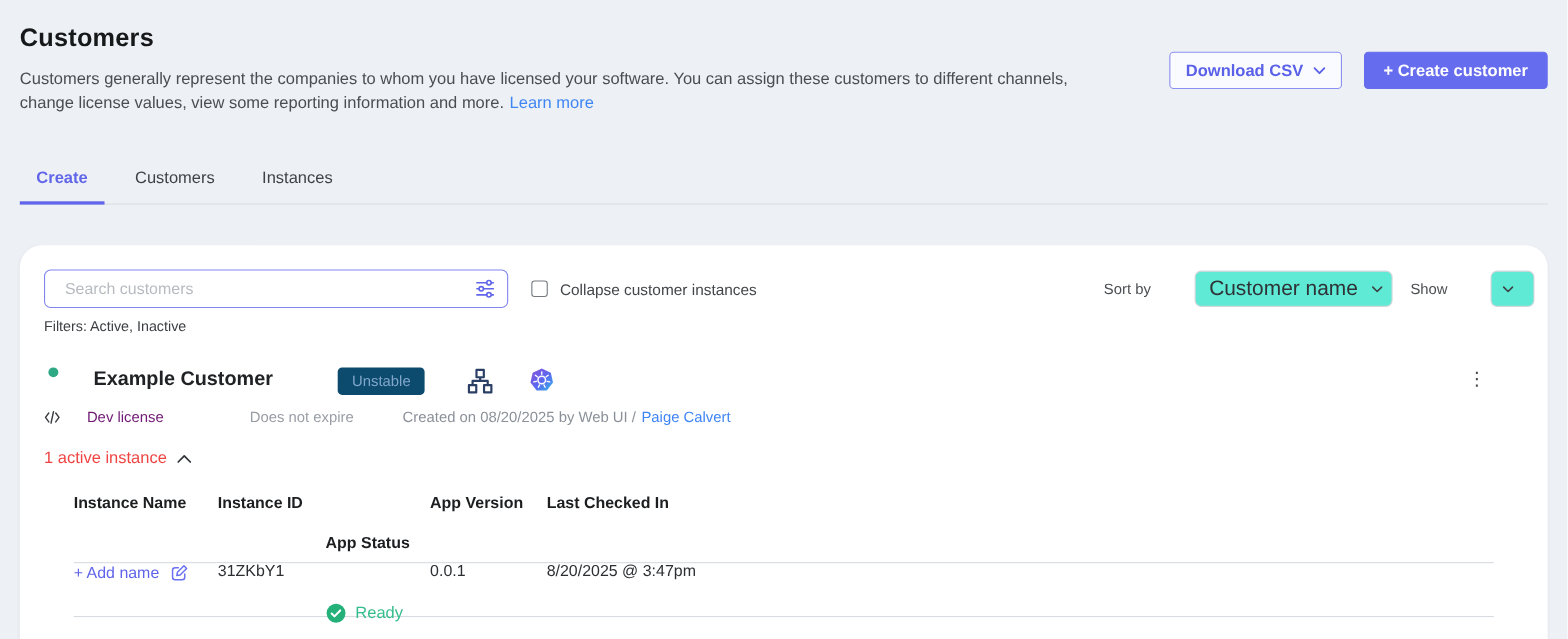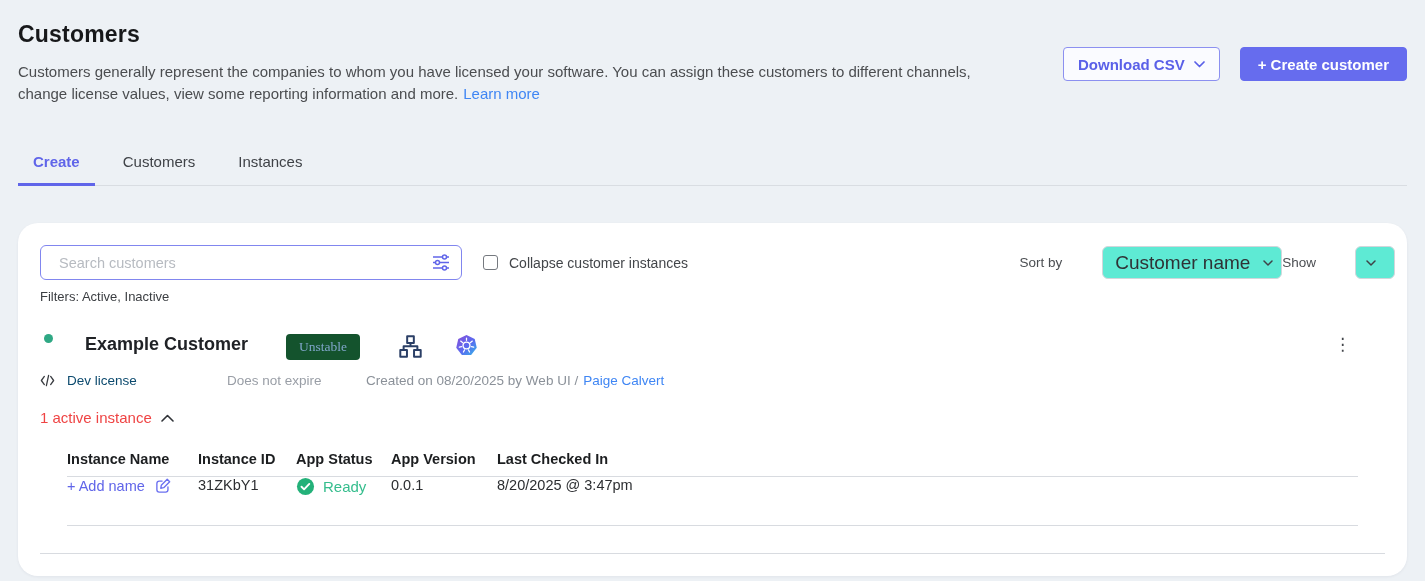--- a/index.html
+++ b/index.html
@@ -48,49 +48,49 @@
                        border: 1.5px solid #75797f; border-radius: 3px; background: #fff; cursor: pointer; }
   .sort-controls { margin-left: auto; display: flex; align-items: center; }
   .ctl-label { font-size: 13.5px; color: #4b4e52; }
   .select-wrap { position: relative; display: inline-flex; align-items: center; }
   .select-wrap select { appearance: none; -webkit-appearance: none; height: 33px;
                         border: 1px solid #d2d6db; border-radius: 6px; background: #5eead4;
                         padding: 0 26px 0 12px; font-size: 19px; color: #2f3236;
                         font-family: inherit; cursor: pointer; outline: none; width: 100%; margin-left: 28px; }
   .select-chevron { position: absolute; right: 9px; pointer-events: none; display: flex; }
   .sort-select-wrap { width: 208px; margin-left: 12px; }
-  .show-label { }
+  .show-label { margin-left: 16px; }
   .show-select-wrap { width: 58px; margin-left: 11px; }
 
   .filters-line { margin-top: 9px; font-size: 13px; color: #3b3e42; }
 
   
   .cust-header { display: flex; align-items: flex-start; margin-top: 30px; gap: 19px; }
   .status-dot { width: 9px; height: 9px; border-radius: 50%; background: #2fa884; margin: 0 13px 0 4px; flex-shrink: 0; }
   .cust-name { font-size: 18px; font-weight: 700; color: #202226; }
-  .channel-badge { margin-left: 19px; background: #14532d; color: #80a6ca; font-size: 13.5px;
-                   padding: 5px 13px; border-radius: 4px; font-family: Liberation Serif, serif; }
+  .channel-badge { margin-left: 40px; background: #0c4a6e; color: #80a6ca; font-size: 13.5px;
+                   padding: 5px 13px; border-radius: 4px; }
   .sitemap-icon { margin-left: 19px; display: flex; }
   .k8s-icon { margin-left: 13px; display: flex; }
   .kebab { margin-left: auto; margin-right: 30px; color: #43464b; font-size: 17px; line-height: 1;
            cursor: pointer; padding: 2px 4px; user-select: none; }
 
   .license-row { display: flex; align-items: center; margin-top: 13px; font-size: 13.5px; }
-  .license-type { display: flex; align-items: center; gap: 12px; color: #0c4a6e; width: 187px; }
+  .license-type { display: flex; align-items: center; gap: 24px; color: #701a75; width: 187px; }
   .expiry { color: #999ea6; width: 139px; }
   .created { color: #8b9199; }
   .created-by { color: #3f86f4; text-decoration: none; margin-left: 5px; cursor: pointer; }
 
   .instances-toggle { display: inline-flex; align-items: center; gap: 9px; margin-top: 21px;
                       font-size: 15px; color: #ef4444; cursor: pointer; }
 
   
   .instance-table { margin-left: 27px; margin-top: 24px; width: 1291px; }
   .thead { display: flex; font-size: 14.5px; font-weight: 700; color: #1c1e20; padding-bottom: 9px; }
-  .col-name { width: 131px; } .col-id { width: 98px; } .col-status { width: 95px; }
+  .col-name { width: 131px; } .col-id { width: 98px; } .col-status { width: 95px; margin-top: 36px; }
   .col-version { width: 106px; } .col-last { flex: 1; }
   .divider { border-top: 1px solid #d8dbe0; }
   .trow { display: flex; align-items: flex-start; height: 48px; font-size: 14.5px; color: #2c2e31; }
   .add-name { display: inline-flex; align-items: center; gap: 9px; color: #6065e9;
               text-decoration: none; cursor: pointer; }
   .app-status { display: inline-flex; align-items: center; gap: 8px; color: #35bd8d; font-size: 15px; }
   .wide-divider { border-top: 1px solid #d8dbe0; margin-top: 27px; margin-left: -27px; width: 1345px; }
 </style>
 </head>
 <body>

